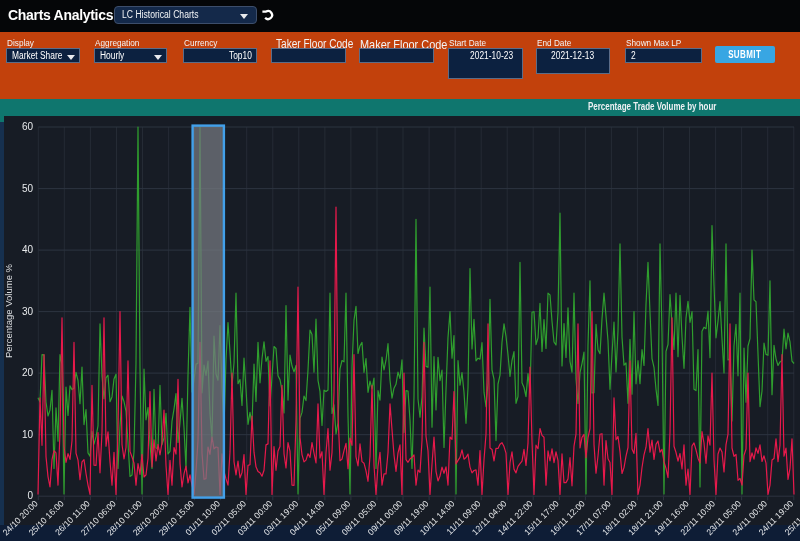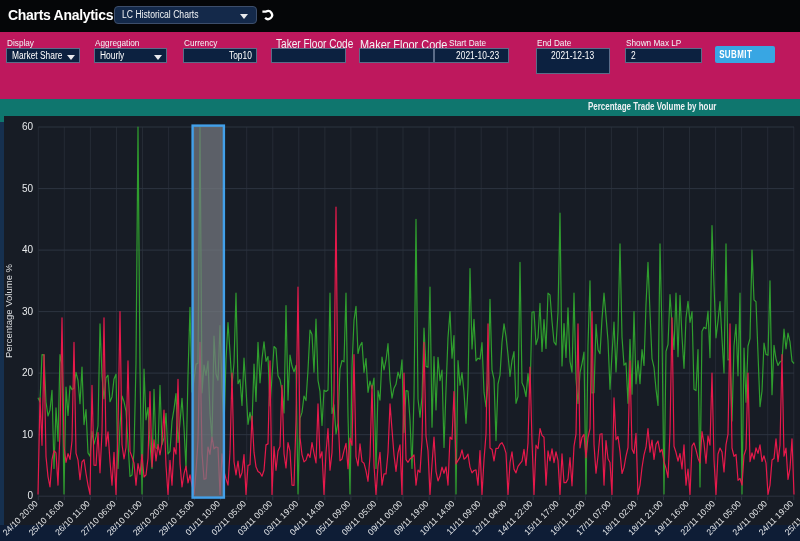--- a/index.html
+++ b/index.html
@@ -7,38 +7,38 @@
 <body>
 <div style="position:absolute;left:0;top:0;width:800px;height:32px;background:#050608">
   <div style="position:absolute;left:8px;top:7px;font-size:14px;font-weight:bold;color:#fff;letter-spacing:-0.3px">Charts Analytics</div>
   <div style="position:absolute;left:114px;top:6px;width:143px;height:18px;background:#14294a;border:1px solid #3d4e6b;border-radius:4px;color:#f2f4f6;font-size:10px;line-height:16px;padding-left:7px"><span style="display:inline-block;transform:scaleX(0.86);transform-origin:0 50%;white-space:nowrap">LC Historical Charts</span>
      <span style="position:absolute;right:8px;top:7px;width:0;height:0;border-left:4px solid transparent;border-right:4px solid transparent;border-top:5px solid #e8eaee"></span>
   </div>
   <svg width="16" height="16" viewBox="0 0 16 16" style="position:absolute;left:260px;top:7px">
 <path d="M 2.4 4.6 H 6.0 A 4.0 4.0 0 1 1 5.15 10.8" fill="none" stroke="#fff" stroke-width="2.3"></path>
 </svg>
 </div>
-<div style="position:absolute;left:0;top:32px;width:800px;height:67px;background:#be185d">
+<div style="position:absolute;left:0;top:32px;width:800px;height:67px;background:#c2410c">
 <div style="position:absolute;left:7px;top:5px;font-size:9.8px;color:#f2f4f6;white-space:nowrap"><span style="display:inline-block;transform:scaleX(0.84);transform-origin:0 50%;white-space:nowrap">Display</span></div>
     <div style="position:absolute;left:6px;top:16px;width:74px;height:15px;background:#0c2140;border:1px solid #5b6c88;color:#fff;font-size:10px;line-height:14px;padding-left:5px"><span style="display:inline-block;transform:scaleX(0.84);transform-origin:0 50%;white-space:nowrap">Market Share</span><span style="position:absolute;right:4px;top:6px;width:0;height:0;border-left:4px solid transparent;border-right:4px solid transparent;border-top:5px solid #e8eaee"></span></div>
     <div style="position:absolute;left:95px;top:5px;font-size:9.8px;color:#f2f4f6;white-space:nowrap"><span style="display:inline-block;transform:scaleX(0.84);transform-origin:0 50%;white-space:nowrap">Aggregation</span></div>
     <div style="position:absolute;left:94px;top:16px;width:73px;height:15px;background:#0c2140;border:1px solid #5b6c88;color:#fff;font-size:10px;line-height:14px;padding-left:5px"><span style="display:inline-block;transform:scaleX(0.84);transform-origin:0 50%;white-space:nowrap">Hourly</span><span style="position:absolute;right:4px;top:6px;width:0;height:0;border-left:4px solid transparent;border-right:4px solid transparent;border-top:5px solid #e8eaee"></span></div>
     <div style="position:absolute;left:184px;top:5px;font-size:9.8px;color:#f2f4f6;white-space:nowrap"><span style="display:inline-block;transform:scaleX(0.84);transform-origin:0 50%;white-space:nowrap">Currency</span></div>
     <div style="position:absolute;left:183px;top:16px;width:74px;height:15px;background:#0c2140;border:1px solid #5b6c88;color:#fff;font-size:10px;line-height:14px;padding-left:5px;text-align:right;white-space:nowrap;overflow:hidden"><span style="display:inline-block;transform:scaleX(0.84);transform-origin:0 50%;white-space:nowrap">Top10</span></div>
     <div style="position:absolute;left:276px;top:5px;font-size:12px;color:#f2f4f6;white-space:nowrap"><span style="display:inline-block;transform:scaleX(0.84);transform-origin:0 50%;white-space:nowrap">Taker Floor Code</span></div>
     <div style="position:absolute;left:271px;top:16px;width:75px;height:15px;background:#0c2140;border:1px solid #5b6c88;color:#fff;font-size:10px;line-height:14px;padding-left:5px;text-align:left;white-space:nowrap;overflow:hidden"><span style="display:inline-block;transform:scaleX(0.84);transform-origin:0 50%;white-space:nowrap"></span></div>
     <div style="position:absolute;left:360px;top:5px;font-size:13px;color:#f2f4f6;white-space:nowrap"><span style="display:inline-block;transform:scaleX(0.84);transform-origin:0 50%;white-space:nowrap">Maker Floor Code</span></div>
     <div style="position:absolute;left:359px;top:16px;width:75px;height:15px;background:#0c2140;border:1px solid #5b6c88;color:#fff;font-size:10px;line-height:14px;padding-left:5px;text-align:left;white-space:nowrap;overflow:hidden"><span style="display:inline-block;transform:scaleX(0.84);transform-origin:0 50%;white-space:nowrap"></span></div>
     <div style="position:absolute;left:449px;top:5px;font-size:9.8px;color:#f2f4f6;white-space:nowrap"><span style="display:inline-block;transform:scaleX(0.84);transform-origin:0 50%;white-space:nowrap">Start Date</span></div>
-    <div style="position:absolute;left:434px;top:16px;width:75px;height:15px;background:#0c2140;border:1px solid #5b6c88;color:#fff;font-size:10px;line-height:14px;padding-left:12px;text-align:center;white-space:nowrap;overflow:hidden"><span style="display:inline-block;transform:scaleX(0.84);transform-origin:50% 50%;white-space:nowrap">2021-10-23</span></div>
+    <div style="position:absolute;left:448px;top:16px;width:75px;height:31px;background:#0c2140;border:1px solid #5b6c88;color:#fff;font-size:10px;line-height:14px;padding-left:12px;text-align:center;white-space:nowrap;overflow:hidden"><span style="display:inline-block;transform:scaleX(0.84);transform-origin:50% 50%;white-space:nowrap">2021-10-23</span></div>
     <div style="position:absolute;left:537px;top:5px;font-size:9.8px;color:#f2f4f6;white-space:nowrap"><span style="display:inline-block;transform:scaleX(0.84);transform-origin:0 50%;white-space:nowrap">End Date</span></div>
     <div style="position:absolute;left:536px;top:16px;width:74px;height:26px;background:#0c2140;border:1px solid #5b6c88;color:#fff;font-size:10px;line-height:14px;padding-left:0px;text-align:center;white-space:nowrap;overflow:hidden"><span style="display:inline-block;transform:scaleX(0.84);transform-origin:50% 50%;white-space:nowrap">2021-12-13</span></div>
     <div style="position:absolute;left:626px;top:5px;font-size:9.8px;color:#f2f4f6;white-space:nowrap"><span style="display:inline-block;transform:scaleX(0.84);transform-origin:0 50%;white-space:nowrap">Shown Max LP</span></div>
     <div style="position:absolute;left:625px;top:16px;width:77px;height:15px;background:#0c2140;border:1px solid #5b6c88;color:#fff;font-size:10px;line-height:14px;padding-left:5px;text-align:left;white-space:nowrap;overflow:hidden"><span style="display:inline-block;transform:scaleX(0.84);transform-origin:0 50%;white-space:nowrap">2</span></div>
-    <div style="position:absolute;left:715px;top:14px;width:60px;height:17px;background:#38a6e3;border-radius:2px;color:#fff;font-size:10px;font-weight:bold;line-height:17px"><span style="display:inline-block;transform:scaleX(0.8);letter-spacing:0.5px">SUBMIT</span></div>
+    <div style="position:absolute;left:715px;top:14px;width:60px;height:17px;background:#38a6e3;border-radius:2px;color:#fff;font-size:10px;font-weight:bold;text-align:center;line-height:17px"><span style="display:inline-block;transform:scaleX(0.8);letter-spacing:0.5px">SUBMIT</span></div>
 </div>
 <div style="position:absolute;left:0;top:99px;width:800px;height:23px;background:#0f766e">
   <div style="position:absolute;left:588px;top:1px;font-size:10.5px;font-weight:bold;color:#edf0f3;transform:scaleX(0.76);transform-origin:0 0;white-space:nowrap">Percentage Trade Volume by hour</div>
 </div>
 <div style="position:absolute;left:4px;top:116px;width:796px;height:409px;background:#171c25"></div>
 <div style="position:absolute;left:0;top:525px;width:800px;height:16px;background:#0e1d36"></div>
 <svg width="800" height="541" viewBox="0 0 800 541" style="position:absolute;left:0;top:0">
 <g stroke="#252b35" stroke-width="1">
       <line x1="38.3" y1="127.0" x2="38.3" y2="496.2"></line>
       <line x1="64.3" y1="127.0" x2="64.3" y2="496.2"></line>

